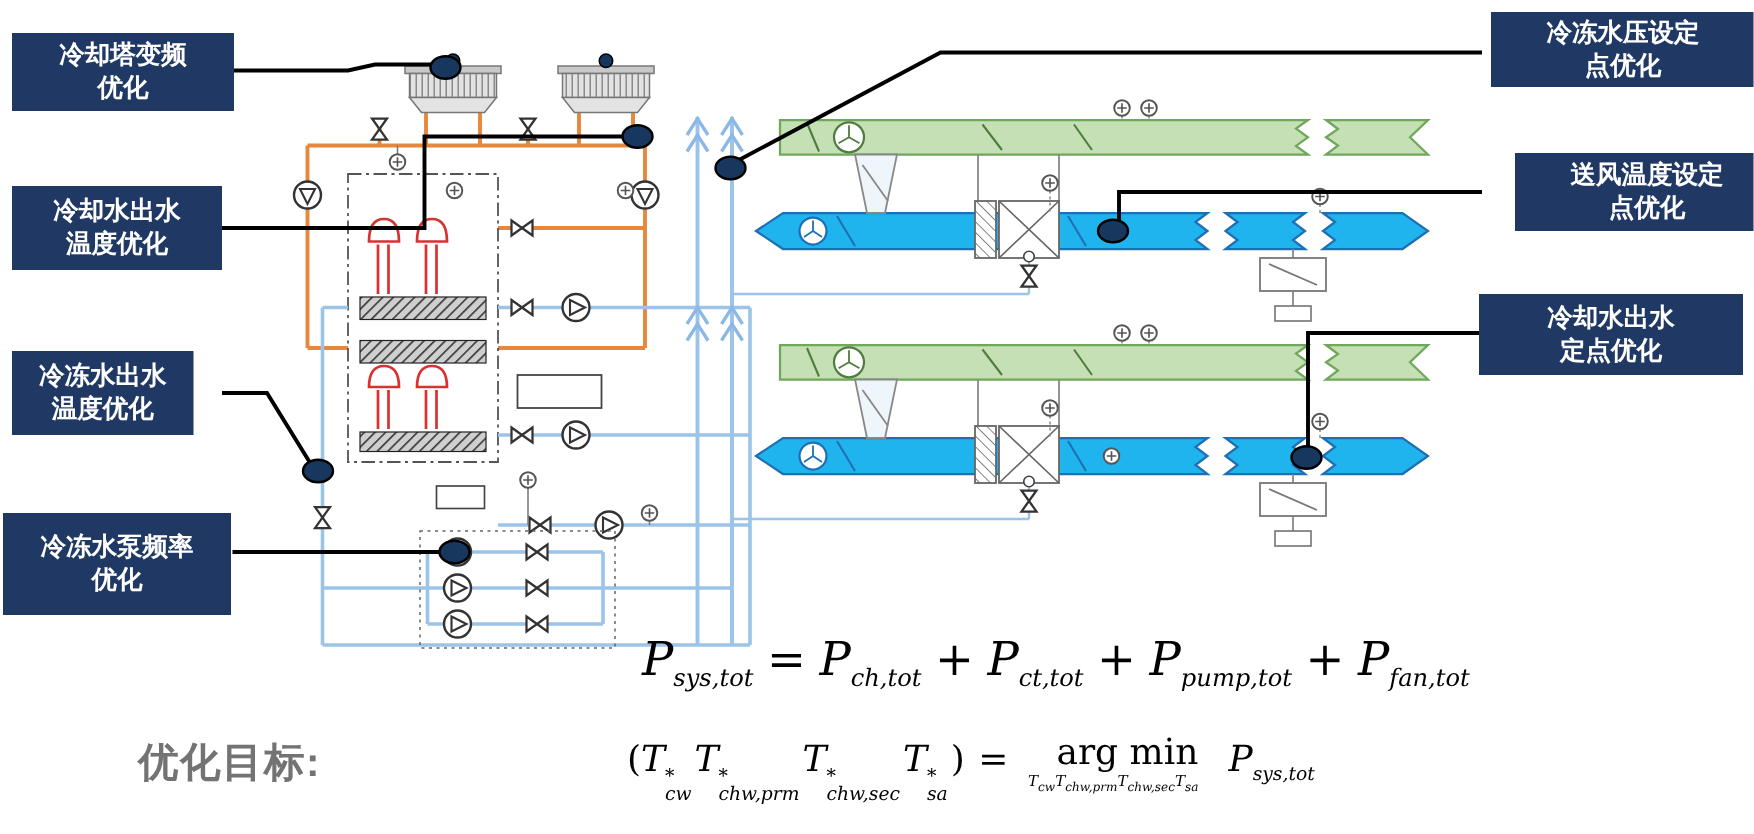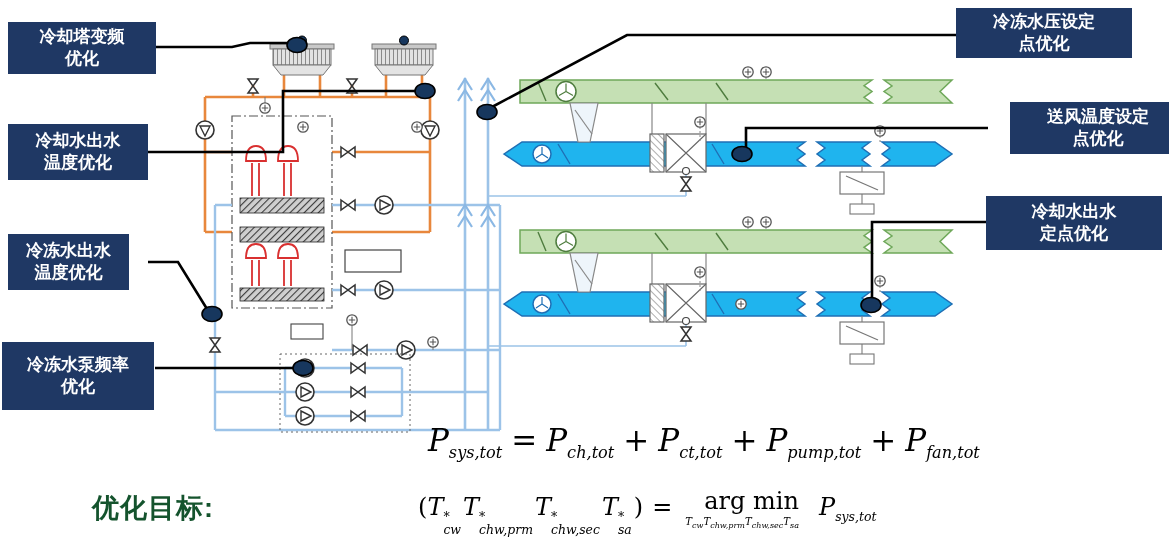--- a/index.html
+++ b/index.html
@@ -5,21 +5,21 @@
   html,body{margin:0;padding:0;}
   body{width:1169px;height:556px;background:#fff;position:relative;overflow:hidden;
        font-family:"Liberation Sans",sans-serif;}
   #stage{position:absolute;left:0;top:0;width:1169px;height:556px;}
   #schematic{position:absolute;left:0;top:0;}
 
   .callout{position:absolute;background:#1F3864;color:#fff;display:flex;align-items:center;
            justify-content:center;text-align:center;font-weight:bold;font-size:17px;line-height:1.32;}
   .callout-text{white-space:pre-line;}
 
-  .objective-label{position:absolute;left:92px;top:490px;font-size:27px;font-weight:bold;color:#14532d;
+  .objective-label{position:absolute;left:92px;top:490px;font-size:27px;font-weight:bold;color:#737373;
                    letter-spacing:1px;}
 
   .eq{position:absolute;color:#000000;font-family:"DejaVu Serif",serif;white-space:nowrap;}
   .eq1{left:428px;top:422px;font-size:31px;}
   .eq2{left:418px;top:487px;font-size:24px;}
   .eq .v{font-style:italic;}
   .eq sub{font-style:italic;font-size:0.52em;}
   .eq .op{margin:0 9px;font-style:normal;}
   .eq .paren{font-style:normal;}
   .term{display:inline;}
@@ -216,21 +216,21 @@
 温度优化</span>
 </div>
 <div class="callout" style="left:8px;top:234px;width:121px;height:56px">
   <span class="callout-text">冷冻水出水
 温度优化</span>
 </div>
 <div class="callout" style="left:2px;top:342px;width:152px;height:68px">
   <span class="callout-text">冷冻水泵频率
 优化</span>
 </div>
-<div class="callout" style="left:956px;top:8px;width:176px;height:50px">
+<div class="callout" style="left:994px;top:8px;width:176px;height:50px">
   <span class="callout-text">冷冻水压设定
 点优化</span>
 </div>
 <div class="callout" style="left:1010px;top:102px;width:176px;height:52px">
   <span class="callout-text">送风温度设定
 点优化</span>
 </div>
 <div class="callout" style="left:986px;top:196px;width:176px;height:54px">
   <span class="callout-text">冷却水出水
 定点优化</span>

